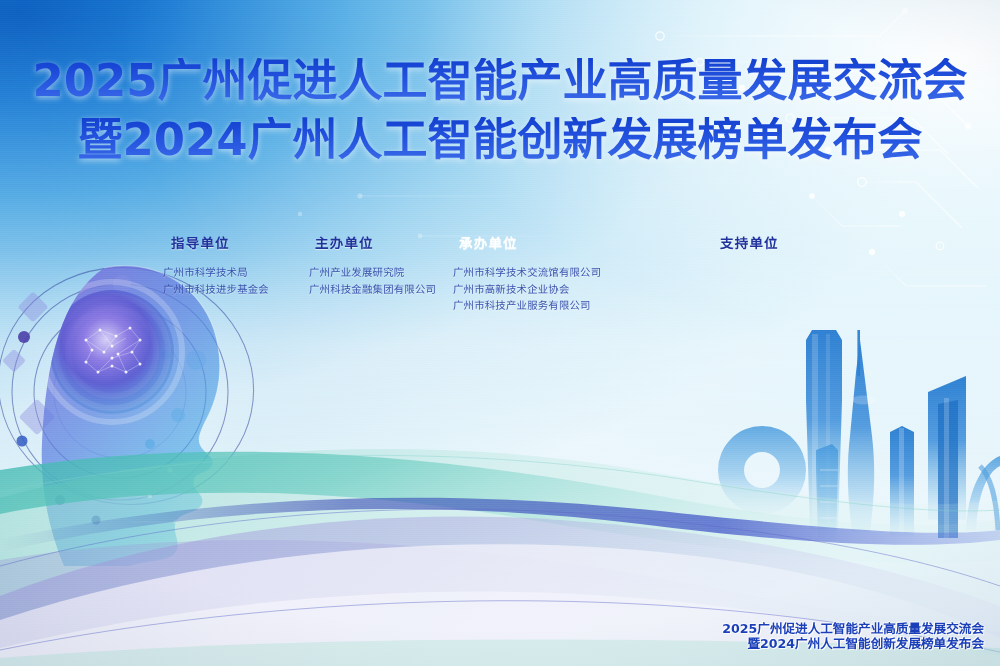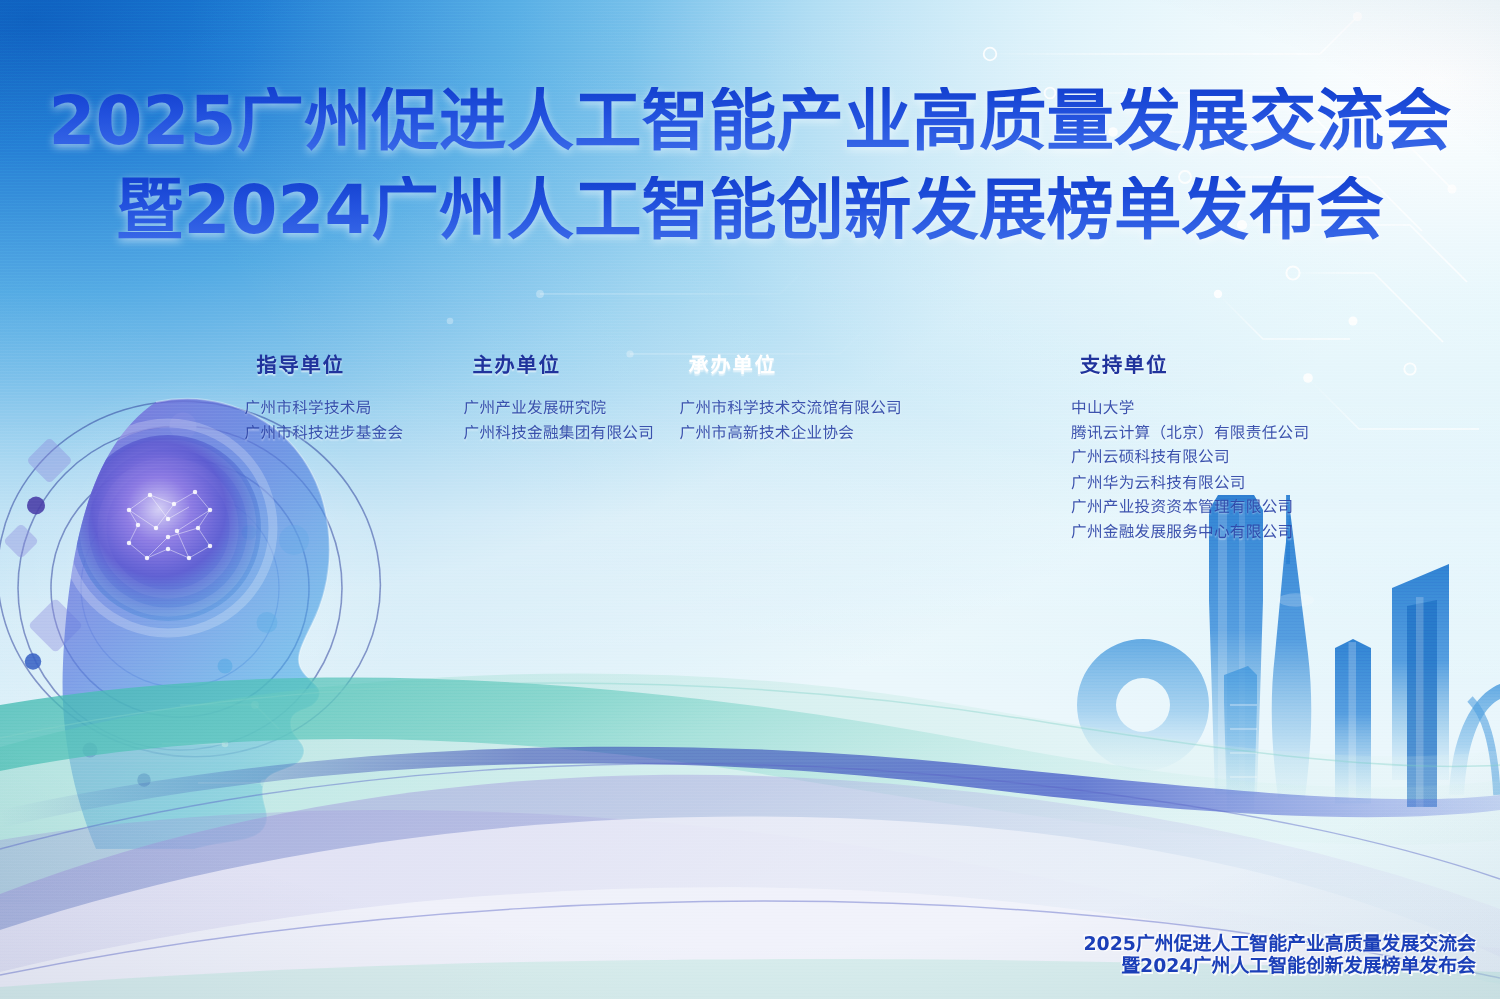--- a/index.html
+++ b/index.html
@@ -411,33 +411,26 @@
         <li>广州产业发展研究院</li>
         <li>广州科技金融集团有限公司</li>
       </ul>
     </div>
 
     <div class="col" id="col-3">
       <div class="col-h faded">承办单位</div>
       <ul>
         <li>广州市科学技术交流馆有限公司</li>
         <li>广州市高新技术企业协会</li>
+        <li>广州市科技产业服务有限公司</li>
       </ul>
     </div>
 
     <div class="col" id="col-4">
       <div class="col-h">支持单位</div>
-      <ul>
-        <li>中山大学</li>
-        <li>腾讯云计算（北京）有限责任公司</li>
-        <li>广州云硕科技有限公司</li>
-        <li>广州华为云科技有限公司</li>
-        <li>广州产业投资资本管理有限公司</li>
-        <li>广州金融发展服务中心有限公司</li>
-      </ul>
     </div>
 
   </div>
 
   <div class="footer-lockup">
     <div>2025广州促进人工智能产业高质量发展交流会</div>
     <div>暨2024广州人工智能创新发展榜单发布会</div>
   </div>
 
 </div>

